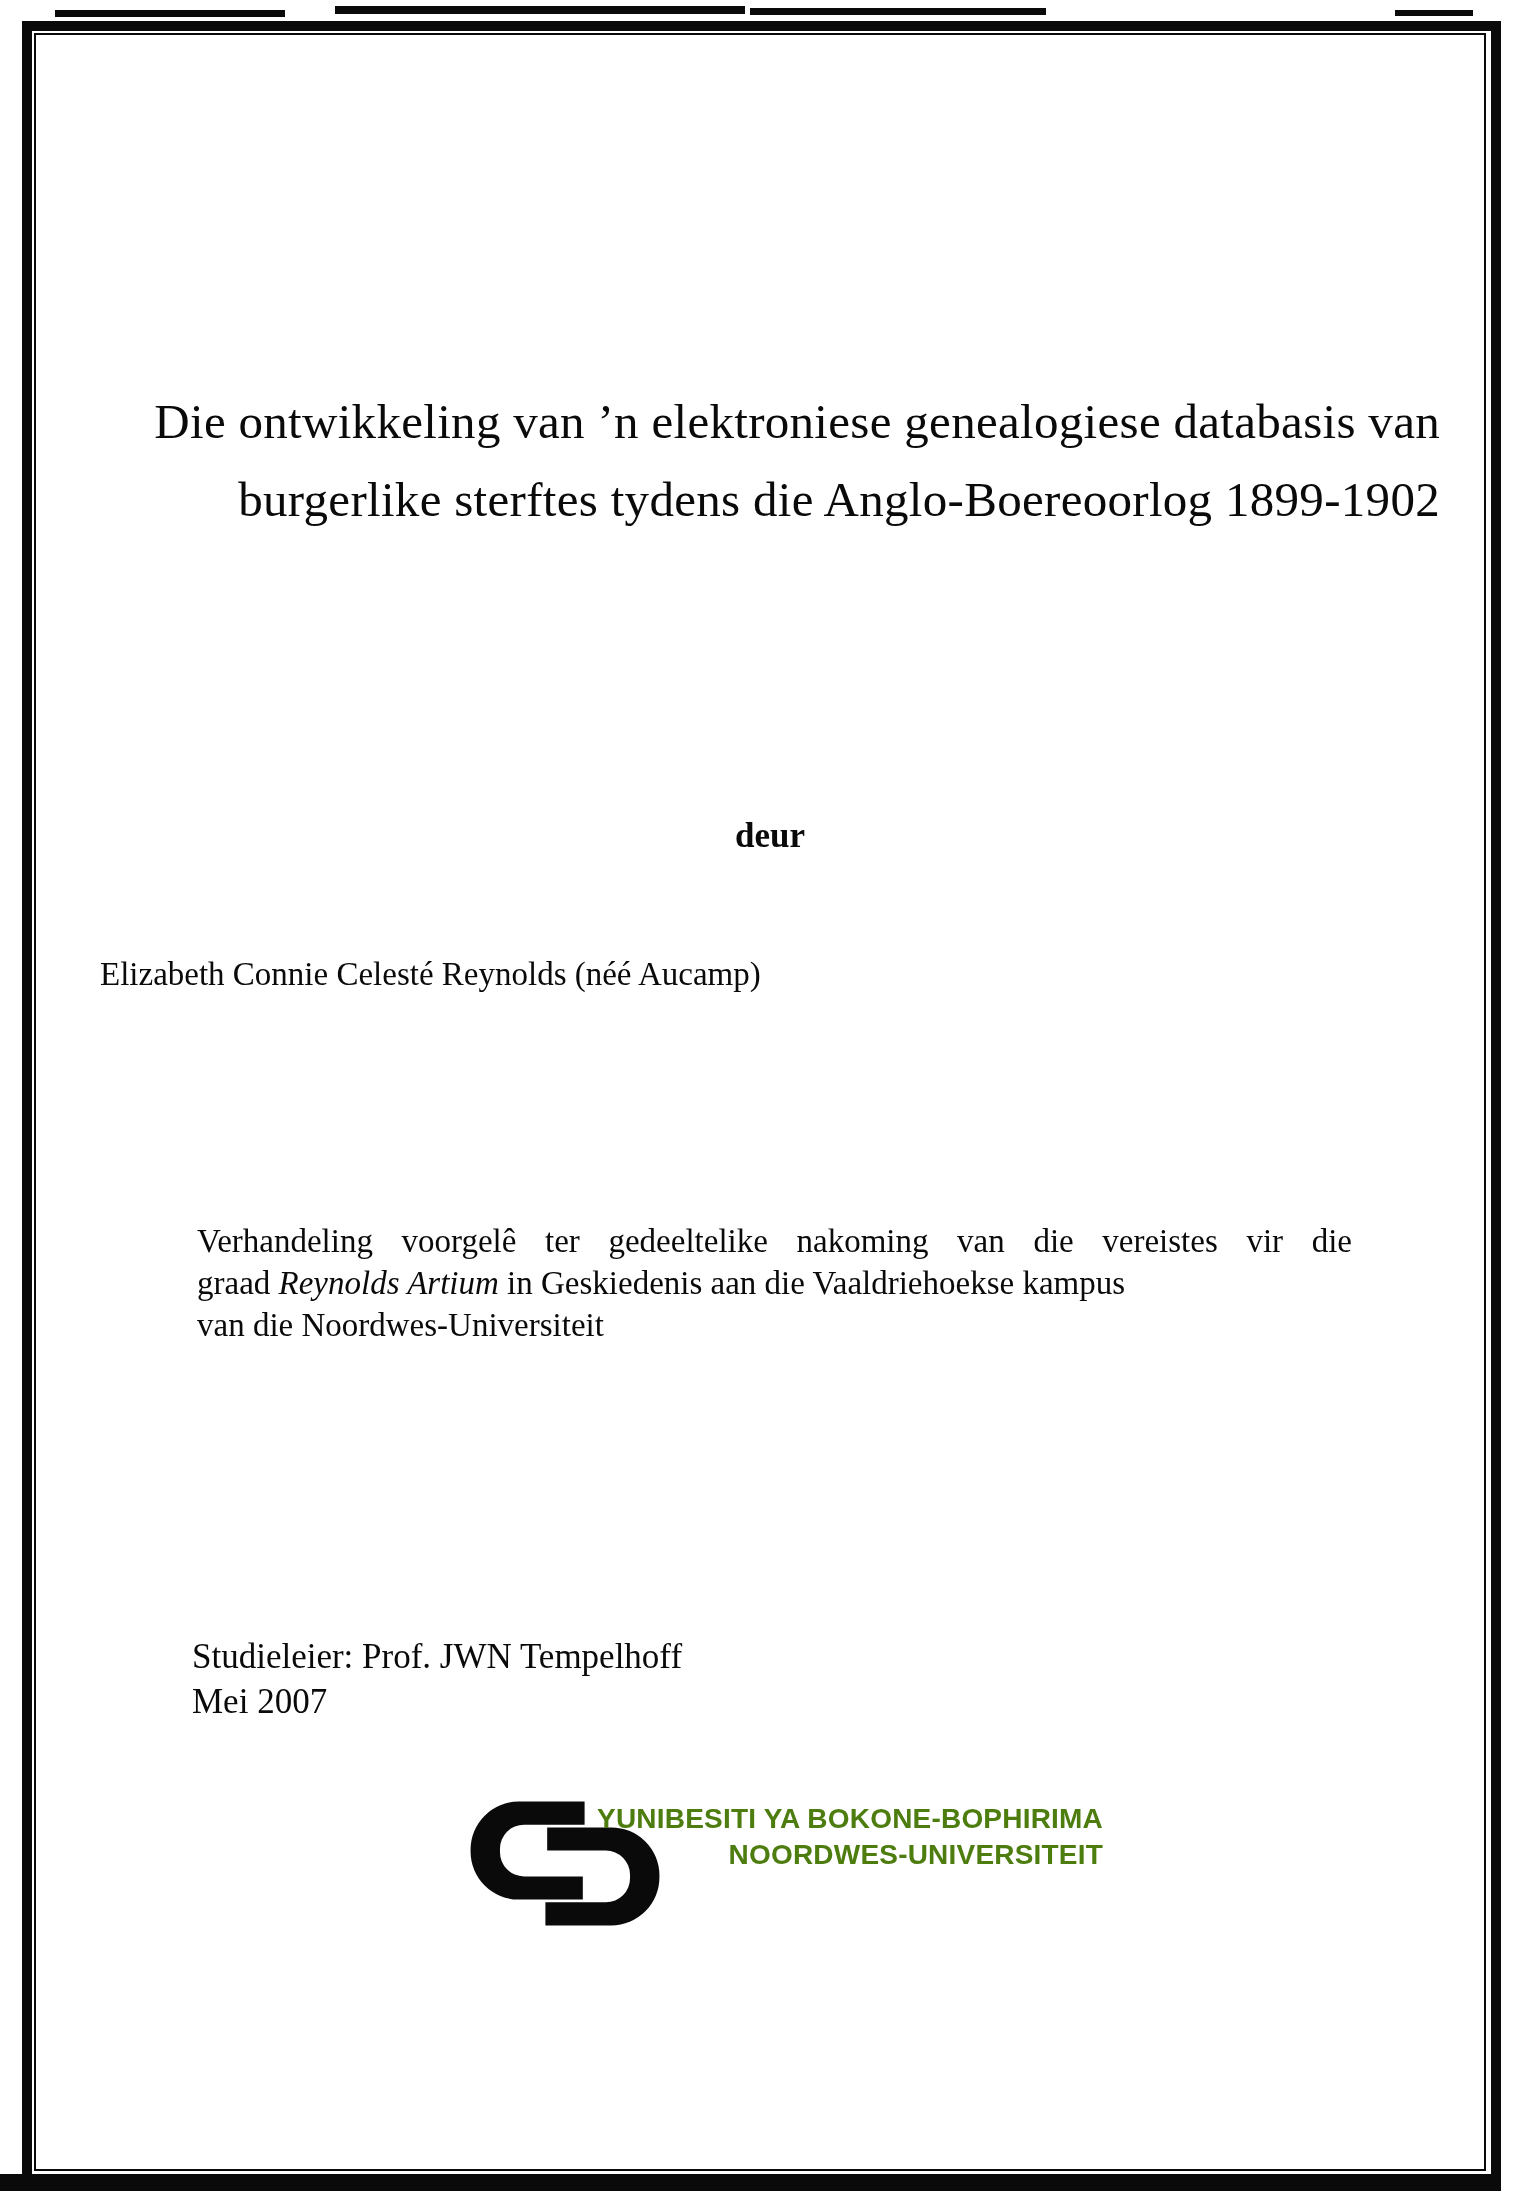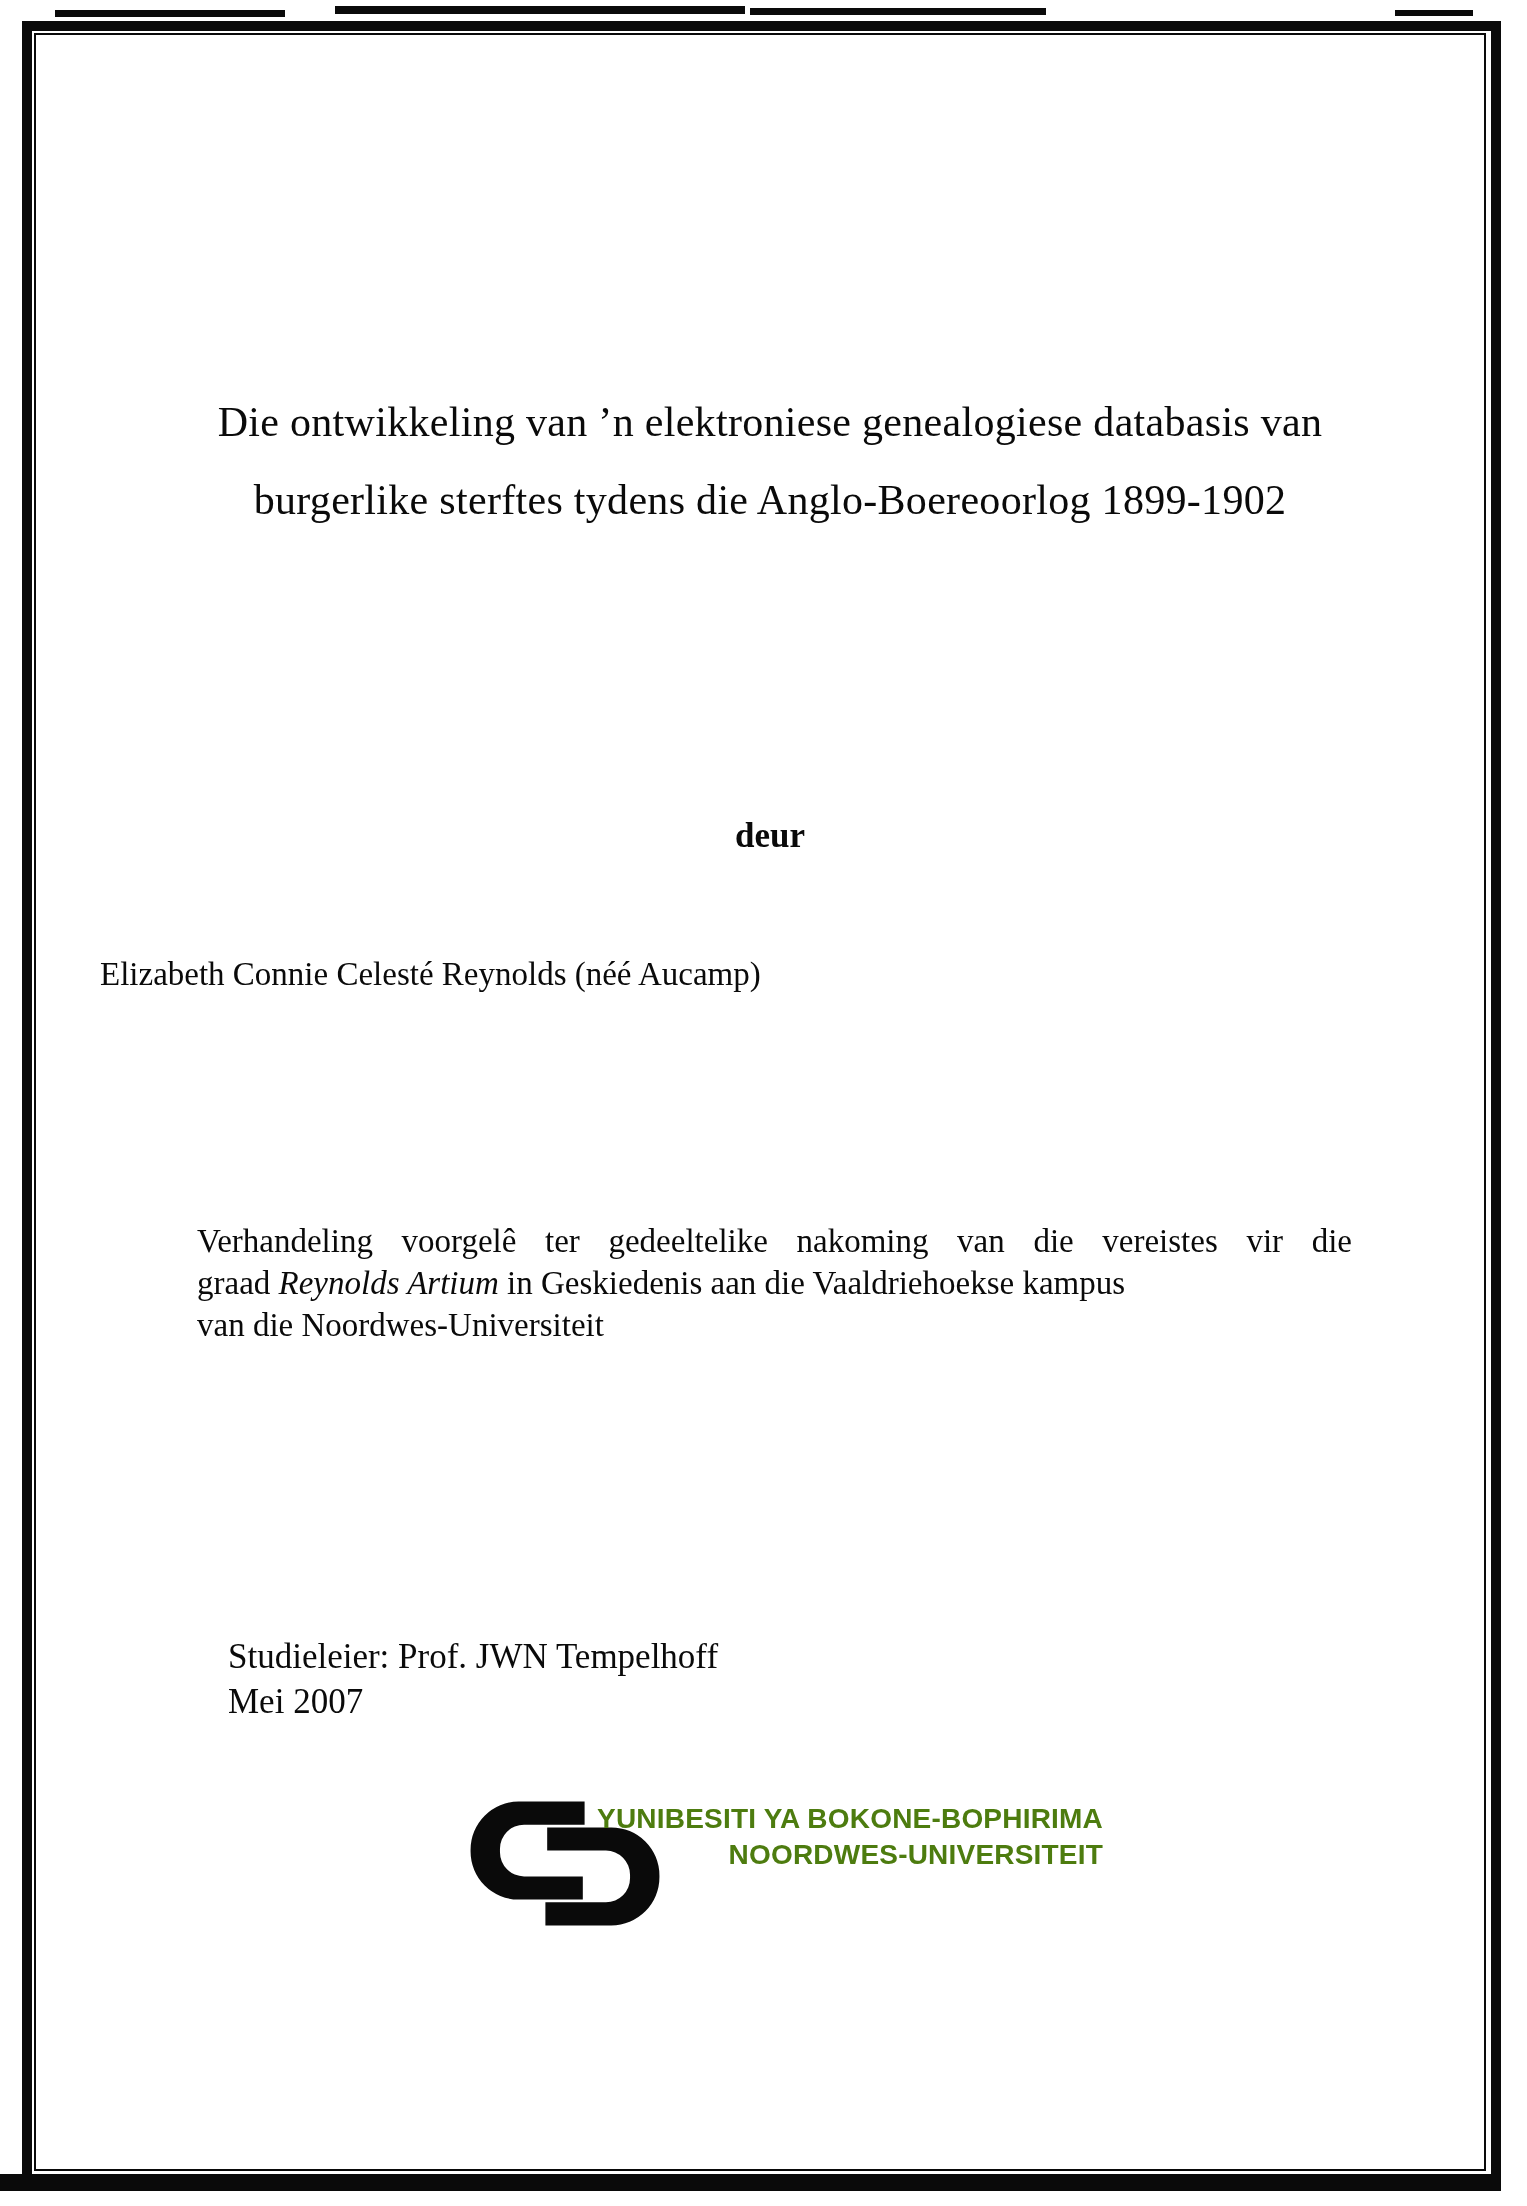--- a/index.html
+++ b/index.html
@@ -32,22 +32,22 @@
     position: absolute;
     left: 34px; top: 33px;
     width: 1452px; height: 2138px;
     box-sizing: border-box;
     border: 2px solid #0a0a0a;
   }
 
   .title-block {
     position: absolute;
     left: 100px; top: 383px; width: 1340px;
-    text-align: center;
-    font-size: 42px;
+    text-align: right;
+    font-size: 49px;
     line-height: 78px;
     letter-spacing: 0.3px;
   }
   .byline {
     position: absolute;
     left: 100px; top: 816px; width: 1340px;
     text-align: center;
     font-size: 35px;
     line-height: 40px;
     font-weight: bold;
@@ -68,21 +68,20 @@
   .description .just {
     text-align: justify;
     text-align-last: justify;
   }
   .description .it { font-style: italic; }
   .supervisor-block {
     position: absolute;
     left: 192px; top: 1634px;
     font-size: 35px;
     line-height: 45px;
-    margin-left: 36px;
   }
   .logo {
     position: absolute;
     left: 467px; top: 1798px;
     width: 636px; height: 134px;
   }
   .logo-mark {
     position: absolute;
     left: 0; top: 0;
     width: 196px; height: 131px;

